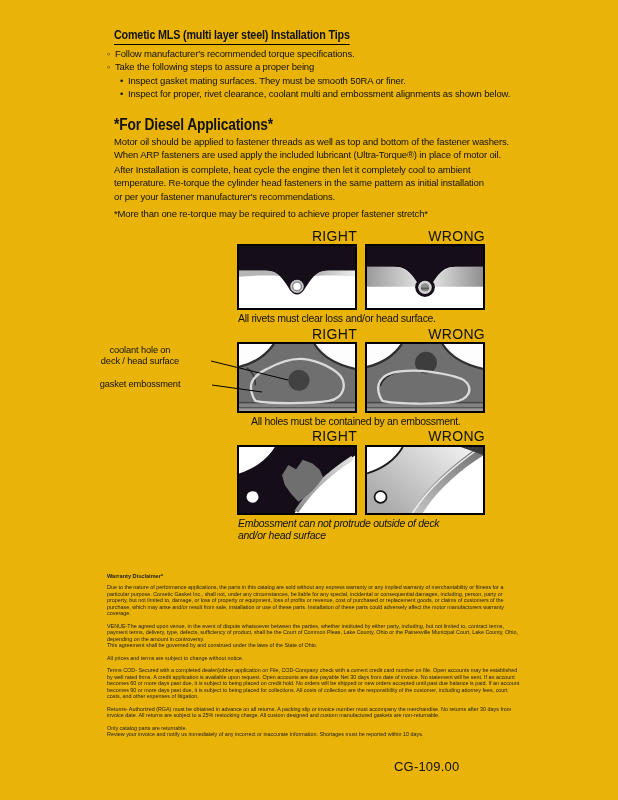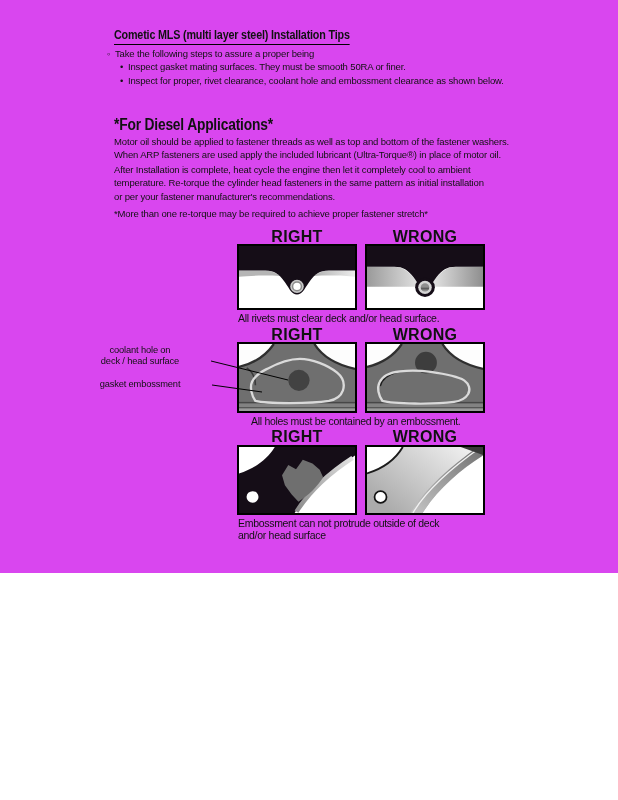--- a/index.html
+++ b/index.html
@@ -1,52 +1,53 @@
 <!DOCTYPE html>
 <html><head>
 <meta charset="utf-8">
 <style>
   html,body{margin:0;padding:0;background:#fff;}
-  .page{position:relative;width:618px;height:573px;background:#d946ef;overflow:hidden;
+  .page{position:relative;width:618px;height:800px;background:#eab308;overflow:hidden;
         font-family:"Liberation Sans",sans-serif;color:#111;}
   .abs{position:absolute;}
   .condense{display:inline-block;transform:scaleX(.86);transform-origin:0 50%;}
   .doc-title{left:114px;top:28px;font-size:12.5px;font-weight:bold;line-height:14px;letter-spacing:-.2px;white-space:nowrap;}
   .doc-title .condense{border-bottom:1.5px solid #000;padding-bottom:1.5px;}
   .tips{left:107px;top:47px;font-size:9.5px;line-height:13.35px;letter-spacing:-.15px;white-space:nowrap;}
   .tips .li{position:relative;}
   .tips .marker{display:inline-block;width:8px;}
   .tips .sub{padding-left:13px;}
   .diesel-h{left:114px;top:116px;font-size:16px;font-weight:bold;white-space:nowrap;letter-spacing:-.2px;}
   .body-p{left:114px;width:500px;font-size:9.5px;line-height:13.4px;letter-spacing:-.15px;white-space:pre-line;}
   .p1{top:135px;} .p2{top:163px;} .p3{top:207px;}
-  .dg-label{width:120px;text-align:center;font-size:16px;font-weight:700;letter-spacing:.3px;line-height:13px;}
+  .dg-label{width:120px;text-align:right;font-size:14px;font-weight:400;letter-spacing:.3px;line-height:13px;}
   .panel{box-sizing:border-box;border:2px solid #000;background:#fff;}
   .panel svg{display:block;}
   .caption{left:238px;font-size:10.5px;line-height:12.3px;letter-spacing:-.3px;white-space:pre-line;}
   .annot{width:140px;text-align:center;font-size:9.3px;line-height:11.3px;letter-spacing:-.15px;white-space:pre-line;}
   .legal{left:107px;top:572.5px;width:413px;font-size:5.4px;line-height:6.45px;color:#222;}
   .legal .lh{font-size:5.6px;font-weight:bold;margin:0 0 5.2px 0;}
   .legal p{margin:0 0 6.2px 0;white-space:pre-line;}
   .pagecode{left:386px;top:760px;font-size:13px;line-height:14px;letter-spacing:.2px;margin-left:8px;}
   .overlay{left:0;top:0;pointer-events:none;z-index:5;}
 </style>
 </head>
 <body>
 
 <div class="page">
 
   <div class="abs doc-title">
     <span class="condense">Cometic MLS (multi layer steel) Installation Tips</span>
   </div>
 
   <div class="abs tips">
+    <div class="li"><span class="marker">◦</span><span>Follow manufacturer's recommended torque specifications.</span></div>
     <div class="li"><span class="marker">◦</span><span>Take the following steps to assure a proper being</span></div>
     <div class="li sub"><span class="marker">•</span><span>Inspect gasket mating surfaces.  They must be smooth 50RA or finer.</span></div>
-    <div class="li sub"><span class="marker">•</span><span>Inspect for proper, rivet clearance, coolant hole and embossment clearance as shown below.</span></div>
+    <div class="li sub"><span class="marker">•</span><span>Inspect for proper, rivet clearance, coolant multi and embossment alignments as shown below.</span></div>
   </div>
 
   <div class="abs diesel-h">
     <span class="condense">*For Diesel Applications*</span>
   </div>
   <div class="abs body-p p1">Motor oil should be applied to fastener threads as well as top and bottom of the fastener washers.
 When ARP fasteners are used apply the included lubricant (Ultra-Torque®) in place of motor oil.</div>
   <div class="abs body-p p2">After Installation is complete, heat cycle the engine then let it completely cool to ambient
 temperature. Re-torque the cylinder head fasteners in the same pattern as initial installation
 or per your fastener manufacturer's recommendations.</div>
@@ -88,21 +89,21 @@
       <path d="M0,22 H27 C37,22 43,27 49,34.5 C53,40 56,42.5 59,43.5 L0,43.5 Z" fill="url(#w1l)"></path>
       <path d="M120,22 H93 C83,22 77,27 71,34.5 C67,40 64,42.5 61,43.5 L120,43.5 Z" fill="url(#w1r)"></path>
       <path d="M0,0 H120 V22 H92 C82,22 78,25.5 72,33 C66.5,40.5 65.5,44.5 60,44.5 C54.5,44.5 53.5,40.5 48,33 C42,25.5 38,22 28,22 H0 Z" fill="#150d17"></path>
       <circle cx="60" cy="44" r="10.2" fill="#150d17"></circle>
       <circle cx="60" cy="44" r="7" fill="#d4d4d4"></circle>
       <circle cx="60" cy="44" r="4.4" fill="#8f8f8f"></circle>
       <path d="M55.8,45.3 h8.4" stroke="#5c5c5c" stroke-width="2"></path>
     </svg>
   </div>
 
-  <div class="abs caption" style="top:312px;">All rivets must clear deck and/or head surface.</div>
+  <div class="abs caption" style="top:312px;">All rivets must clear loss and/or head surface.</div>
 
   <div class="abs dg-label" style="left:237px;top:328px;">RIGHT</div>
   <div class="abs dg-label" style="left:365px;top:328px;">WRONG</div>
 
   <div class="abs annot" style="left:70px;top:344.5px;">coolant hole on
 deck / head surface</div>
   <div class="abs annot" style="left:70px;top:378.5px;">gasket embossment</div>
 
   <div class="abs panel" style="left:237px;top:342px;width:120px;height:71px;">
     <svg width="116" height="67" viewBox="0 0 120 70" preserveAspectRatio="none">
@@ -174,21 +175,21 @@
       <rect width="120" height="70" fill="#ffffff"></rect>
       <path d="M37,0 H120 V9 C96,24.5 73,45 57.5,70 H0 V28 C16,23 29.5,13 37,0 Z" fill="url(#w3main)"></path>
       <path d="M120,9 C96,24.5 73,45 57.5,70 L45,70 C61,43 88,19 120,-4 Z" fill="url(#w3dark)"></path>
       <path d="M118,0 C89,21 62,44.5 47.5,70" stroke="#f2f2f2" stroke-width="1.4" fill="none"></path>
       <path d="M37,0 C29.5,13 16,23 0,28" stroke="#1c1c1c" stroke-width="2" fill="none"></path>
       <path d="M97,0 H120 V8.5 Z" fill="#383838"></path>
       <circle cx="14" cy="53" r="6.2" fill="#ffffff" stroke="#141414" stroke-width="1.8"></circle>
     </svg>
   </div>
 
-  <div class="abs caption" style="top:516.5px;">Embossment can not protrude outside of deck
+  <div class="abs caption" style="top:516.5px;font-style:italic;">Embossment can not protrude outside of deck
 and/or head surface</div>
 
   <svg class="abs overlay" width="618" height="800">
     <line x1="211" y1="361" x2="288" y2="380" stroke="#000" stroke-width="1"></line>
     <line x1="212" y1="385" x2="262" y2="392" stroke="#000" stroke-width="1"></line>
   </svg>
 
   <div class="abs legal">
     <div class="lh">Warranty Disclaimer*</div>
     <p>Due to the nature of performance applications, the parts in this catalog are sold without any express warranty or any implied warranty of merchantability or fitness for a particular purpose.  Cometic Gasket Inc., shall not, under any circumstances, be liable for any special, incidental or consequential damages, including, person, party or property, but not limited to, damage, or loss of property or equipment, loss of profits or revenue, cost of purchased or replacement goods, or claims of customers of the purchase, which may arise and/or result from sale, installation or use of these parts.  Installation of these parts could adversely affect the motor manufacturers warranty coverage.</p>

